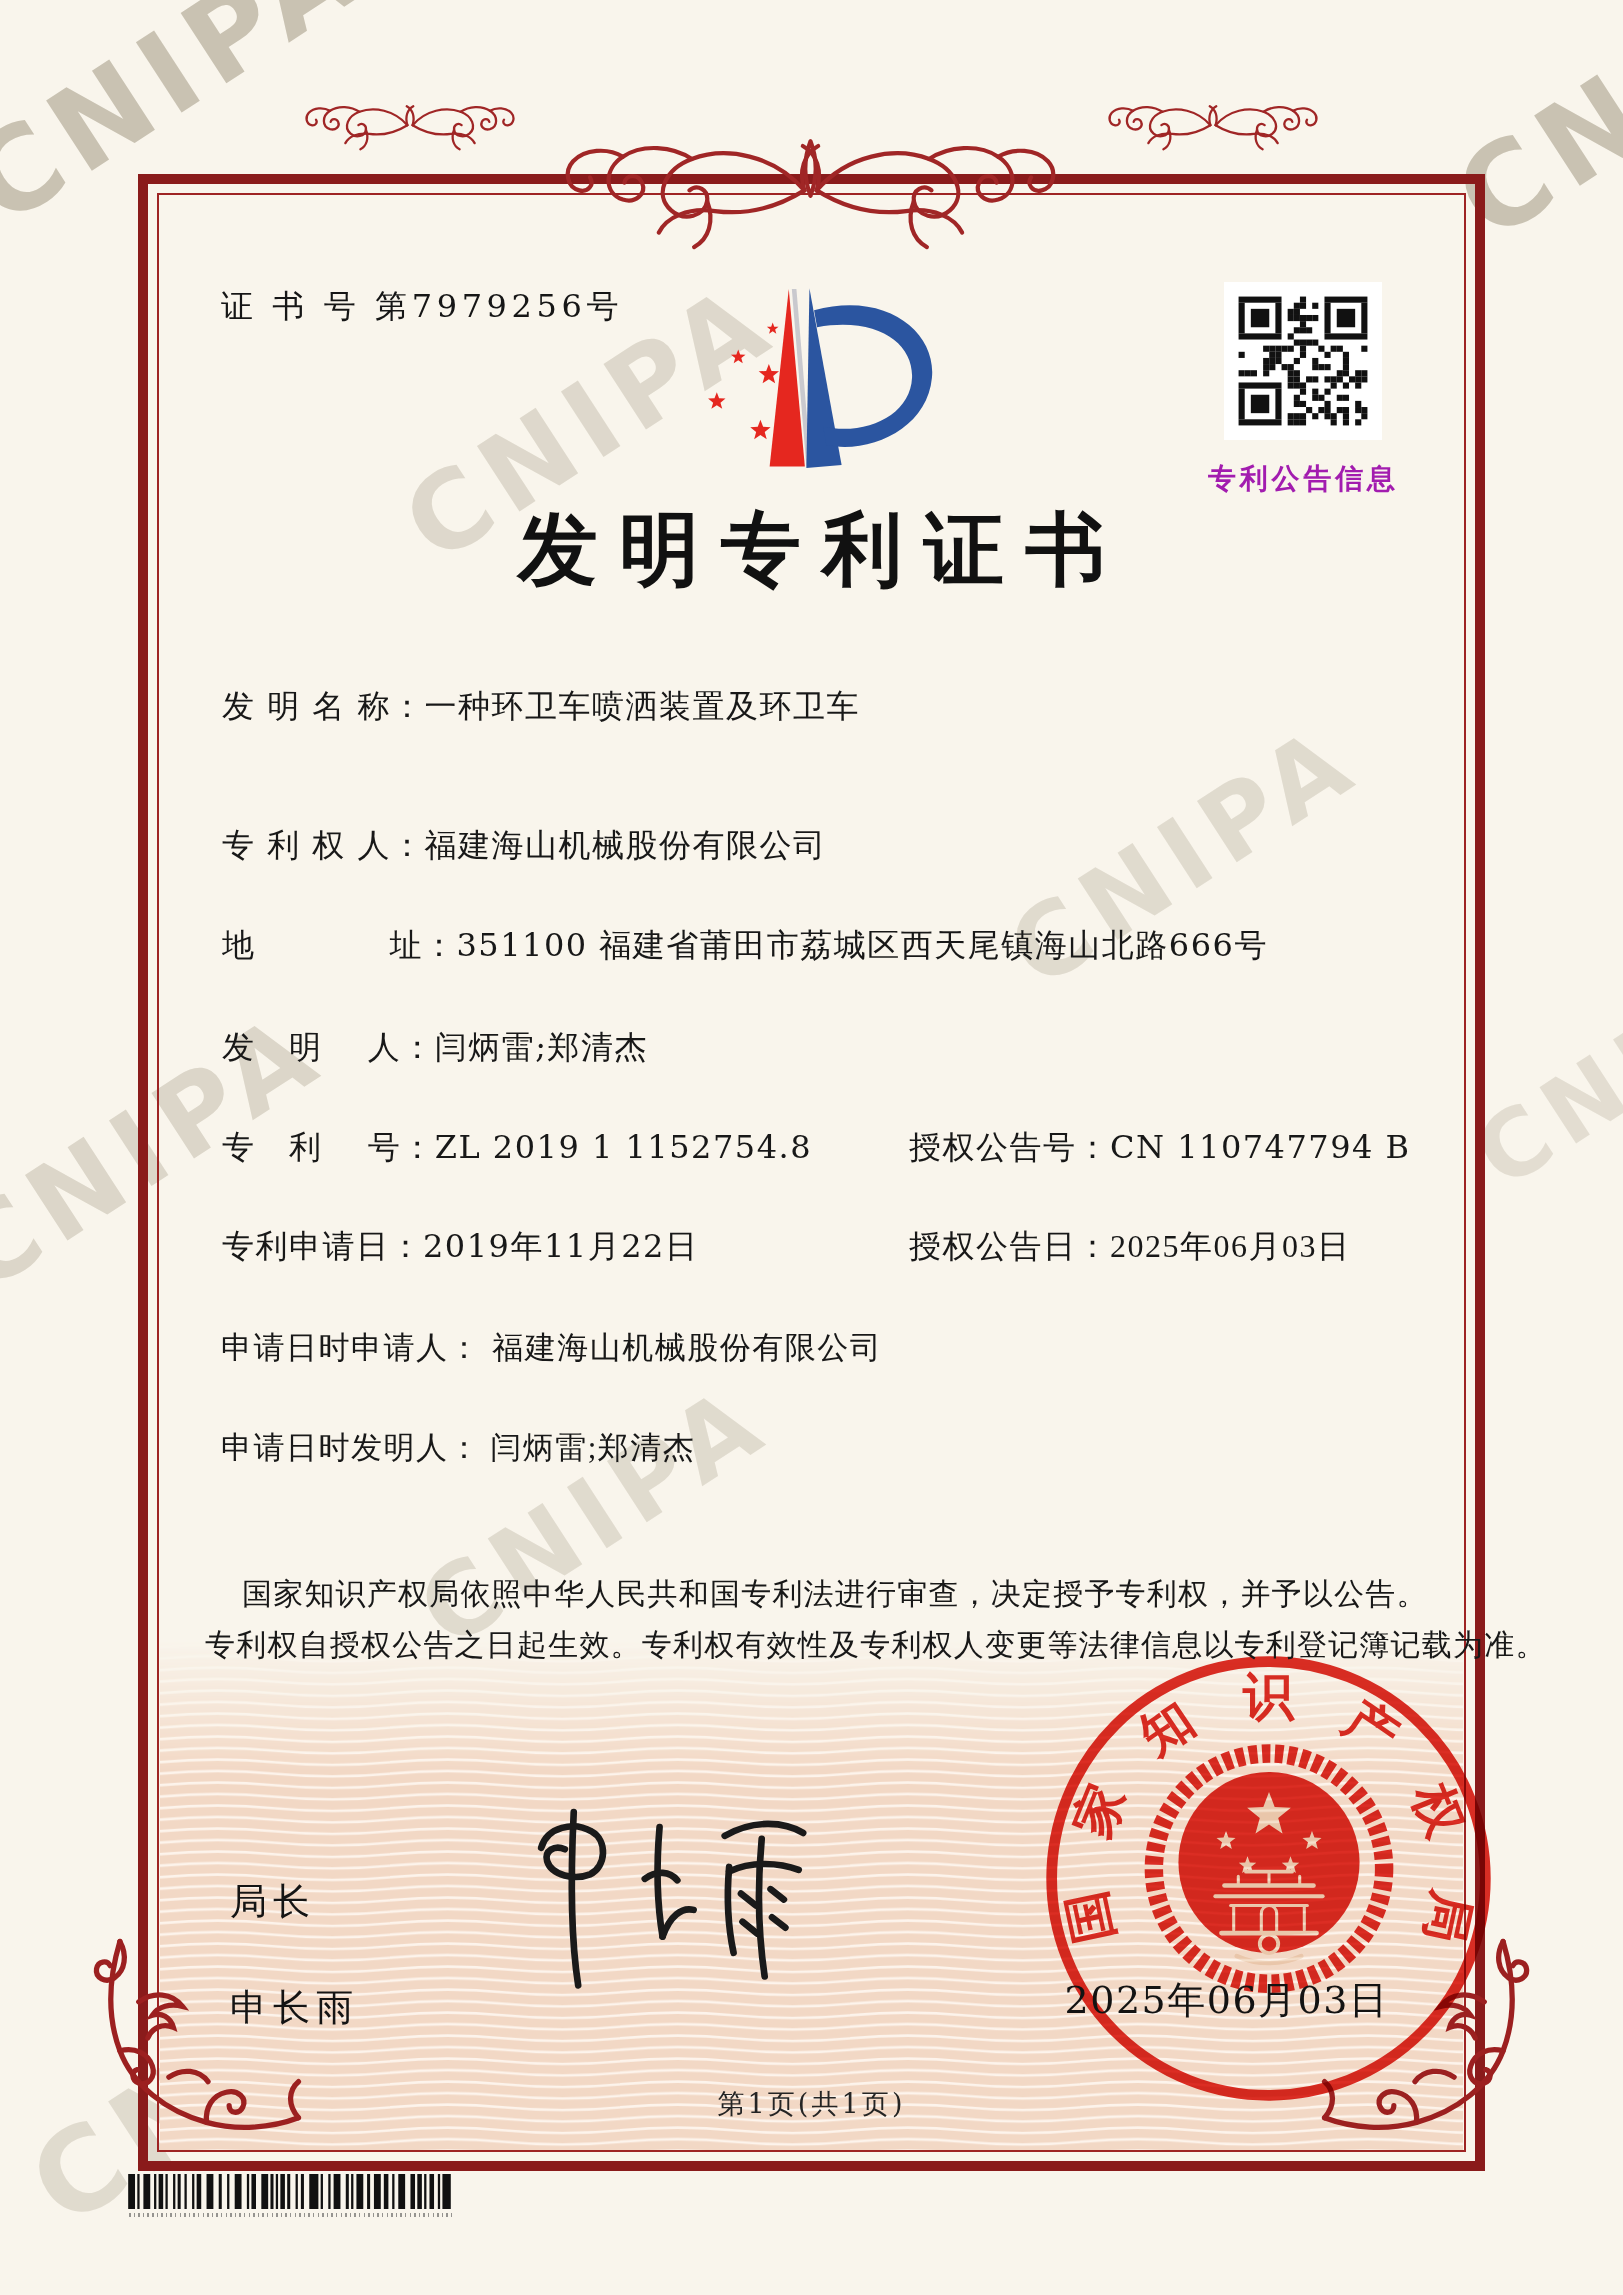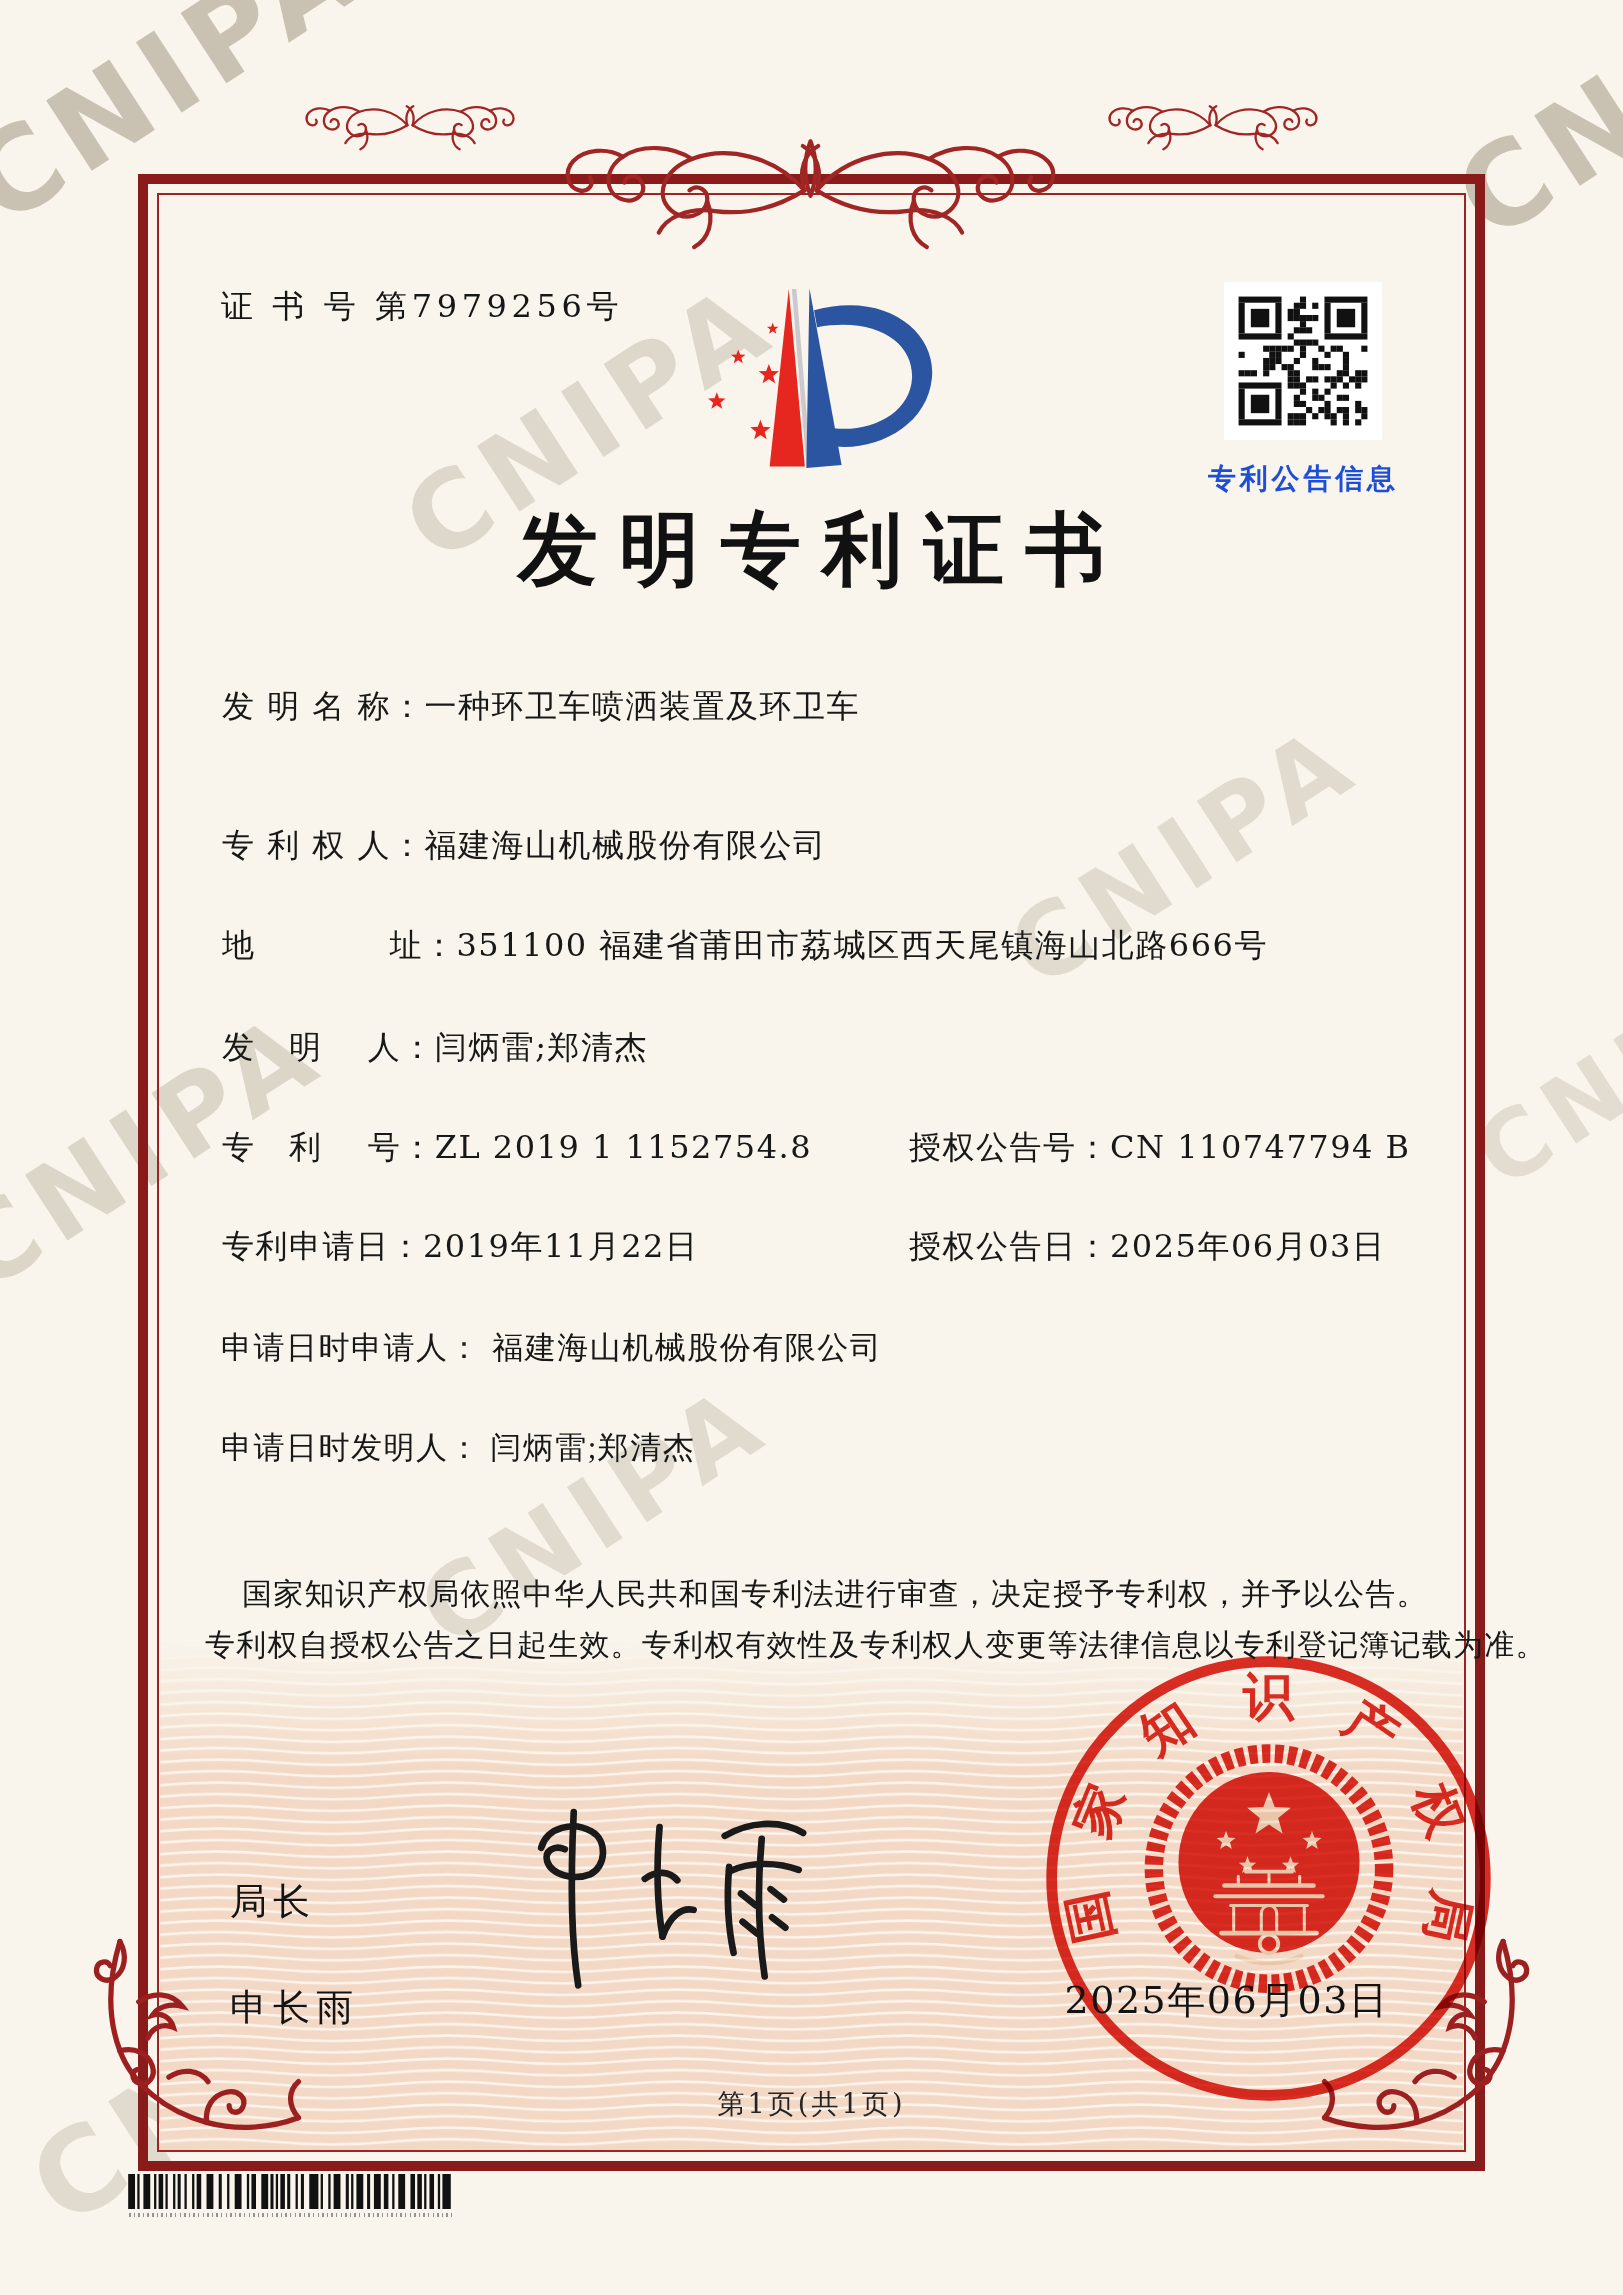--- a/index.html
+++ b/index.html
@@ -22,21 +22,21 @@
   .wm{position:absolute;font-family:"DejaVu Sans","Liberation Sans",sans-serif;
       font-weight:700;color:#c9c2b2;transform:rotate(-33deg);letter-spacing:10.7px;
       z-index:0;white-space:nowrap;}
 
   
   .cert-no{position:absolute;left:221px;top:285px;font-size:32px;color:#161616;
            letter-spacing:4.6px;z-index:4;}
   .logo{position:absolute;left:690px;top:284px;width:245px;height:192px;z-index:4;}
   .qr-box{position:absolute;left:1224px;top:282px;width:158px;height:158px;background:#fff;z-index:4;}
   .qr-label{position:absolute;left:1208px;top:460px;width:215px;font-size:28px;font-weight:600;
-            letter-spacing:3.8px;color:#1d4ed8;z-index:4;}
+            letter-spacing:3.8px;color:#a21caf;z-index:4;}
   .title{position:absolute;left:0;top:497px;width:100%;text-align:center;font-size:80px;
          font-weight:700;color:#111;letter-spacing:21.5px;text-indent:21.5px;z-index:4;}
 
   
   .row{position:absolute;font-size:32px;color:#181818;letter-spacing:1.5px;
        white-space:nowrap;z-index:4;}
   .row .lbl{color:#181818;}
   .row-sm{font-size:31px;}
   .para{position:absolute;font-size:30px;color:#181818;letter-spacing:1.2px;
         white-space:nowrap;z-index:4;}
@@ -299,21 +299,21 @@
 </div>
 <div class="row" style="left:222px;top:1126px;">
   <span class="lbl">专　利　 号：</span><span class="val">ZL 2019 1 1152754.8</span>
 </div>
 <div class="row" style="left:909px;top:1126px;">
   <span class="lbl">授权公告号：</span><span class="val">CN 110747794 B</span>
 </div>
 <div class="row" style="left:222px;top:1225px;">
   <span class="lbl">专利申请日：</span><span class="val">2019年11月22日</span>
 </div>
-<div class="row" style="left:909px;top:1225px;">
+<div class="row" style="left:909px;top:1225px;font-family:Liberation Serif, serif;">
   <span class="lbl">授权公告日：</span><span class="val">2025年06月03日</span>
 </div>
 <div class="row row-sm" style="left:221px;top:1327px;">
   <span class="lbl">申请日时申请人：</span>&nbsp;<span class="val">福建海山机械股份有限公司</span>
 </div>
 <div class="row row-sm" style="left:221px;top:1427px;font-family:Liberation Serif, serif;">
   <span class="lbl">申请日时发明人：</span>&nbsp;<span class="val">闫炳雷;郑清杰</span>
 </div>
 
 <div class="para" style="left:242px;top:1574px;text-align:right;">国家知识产权局依照中华人民共和国专利法进行审查，决定授予专利权，并予以公告。</div>

